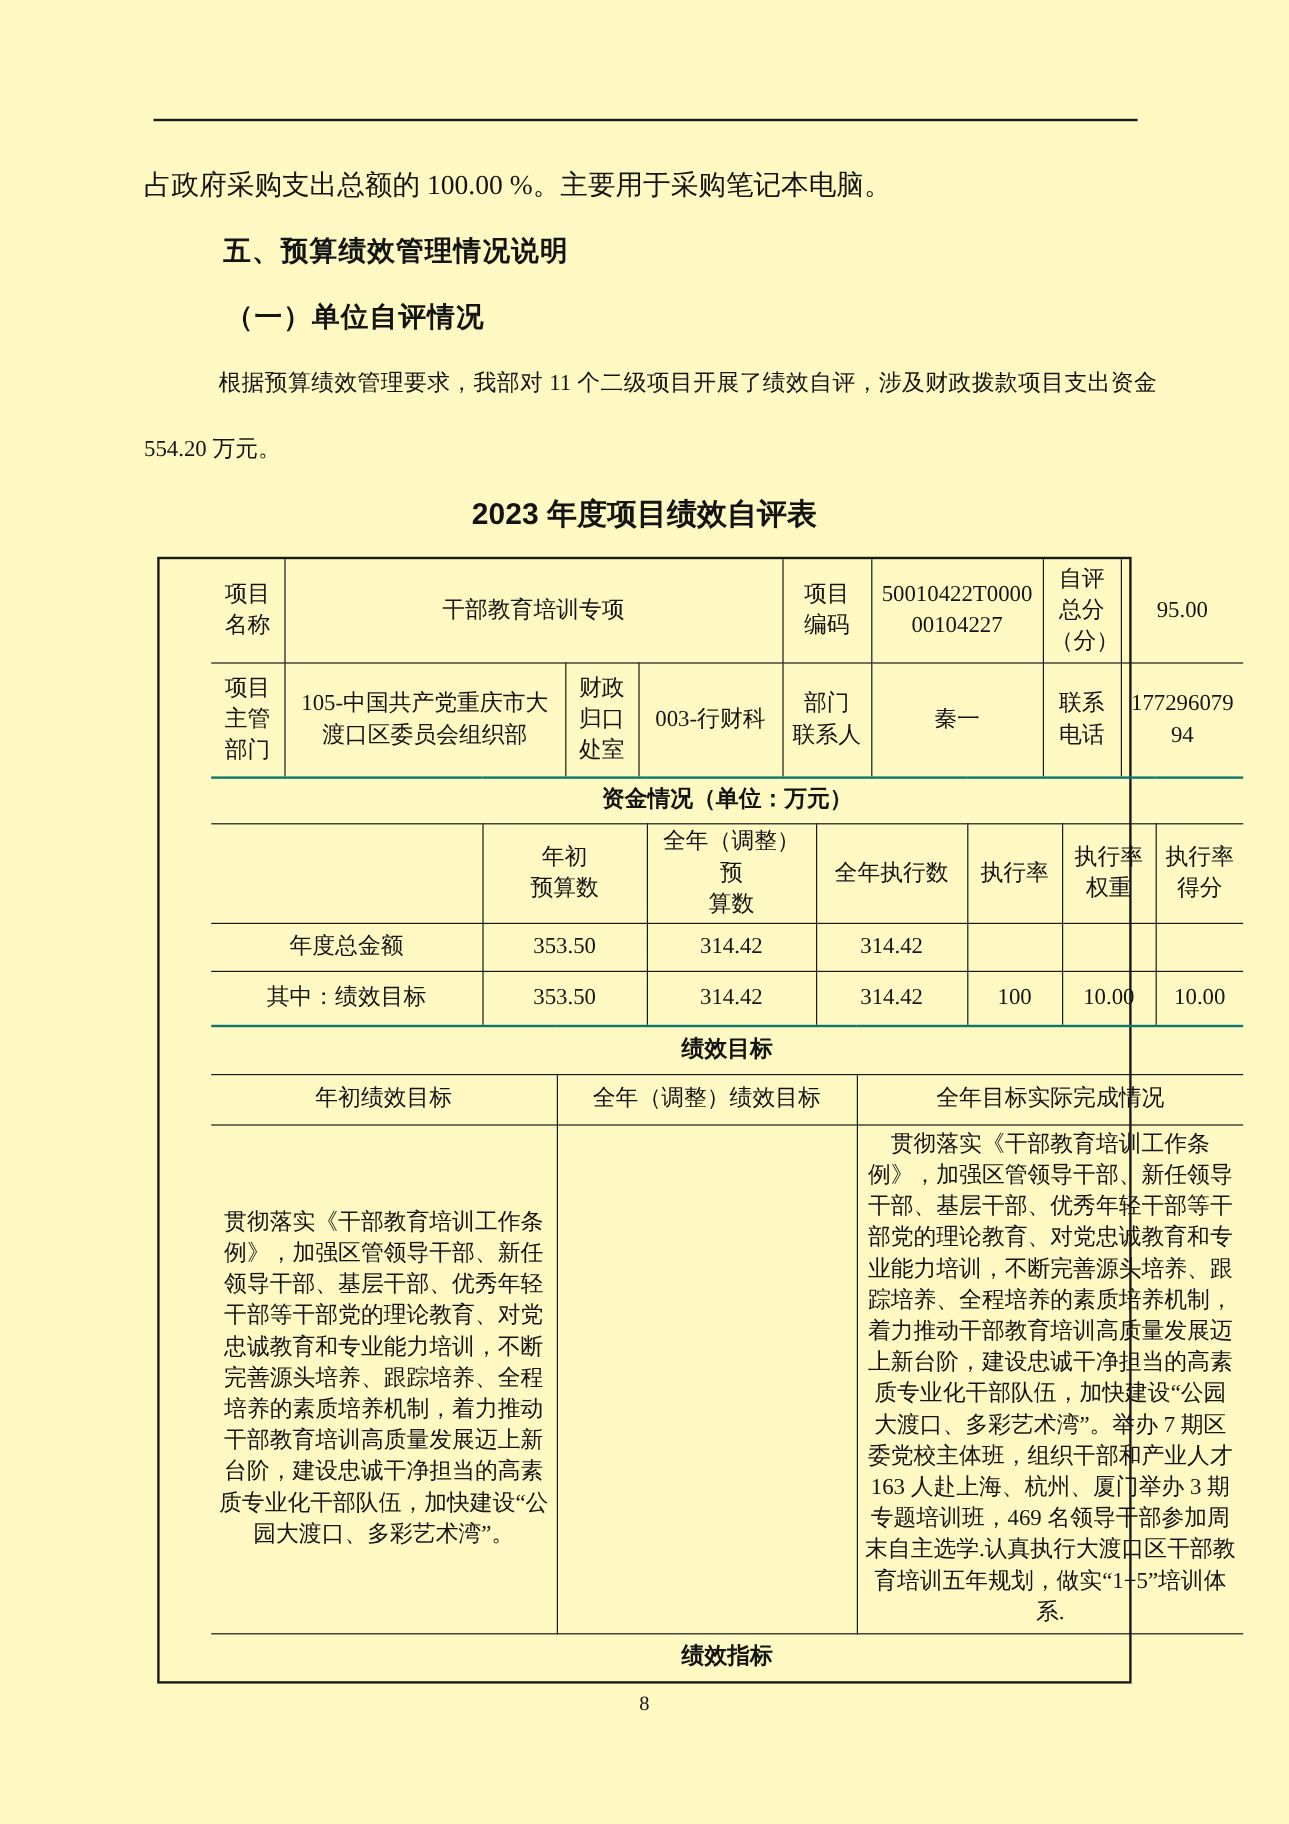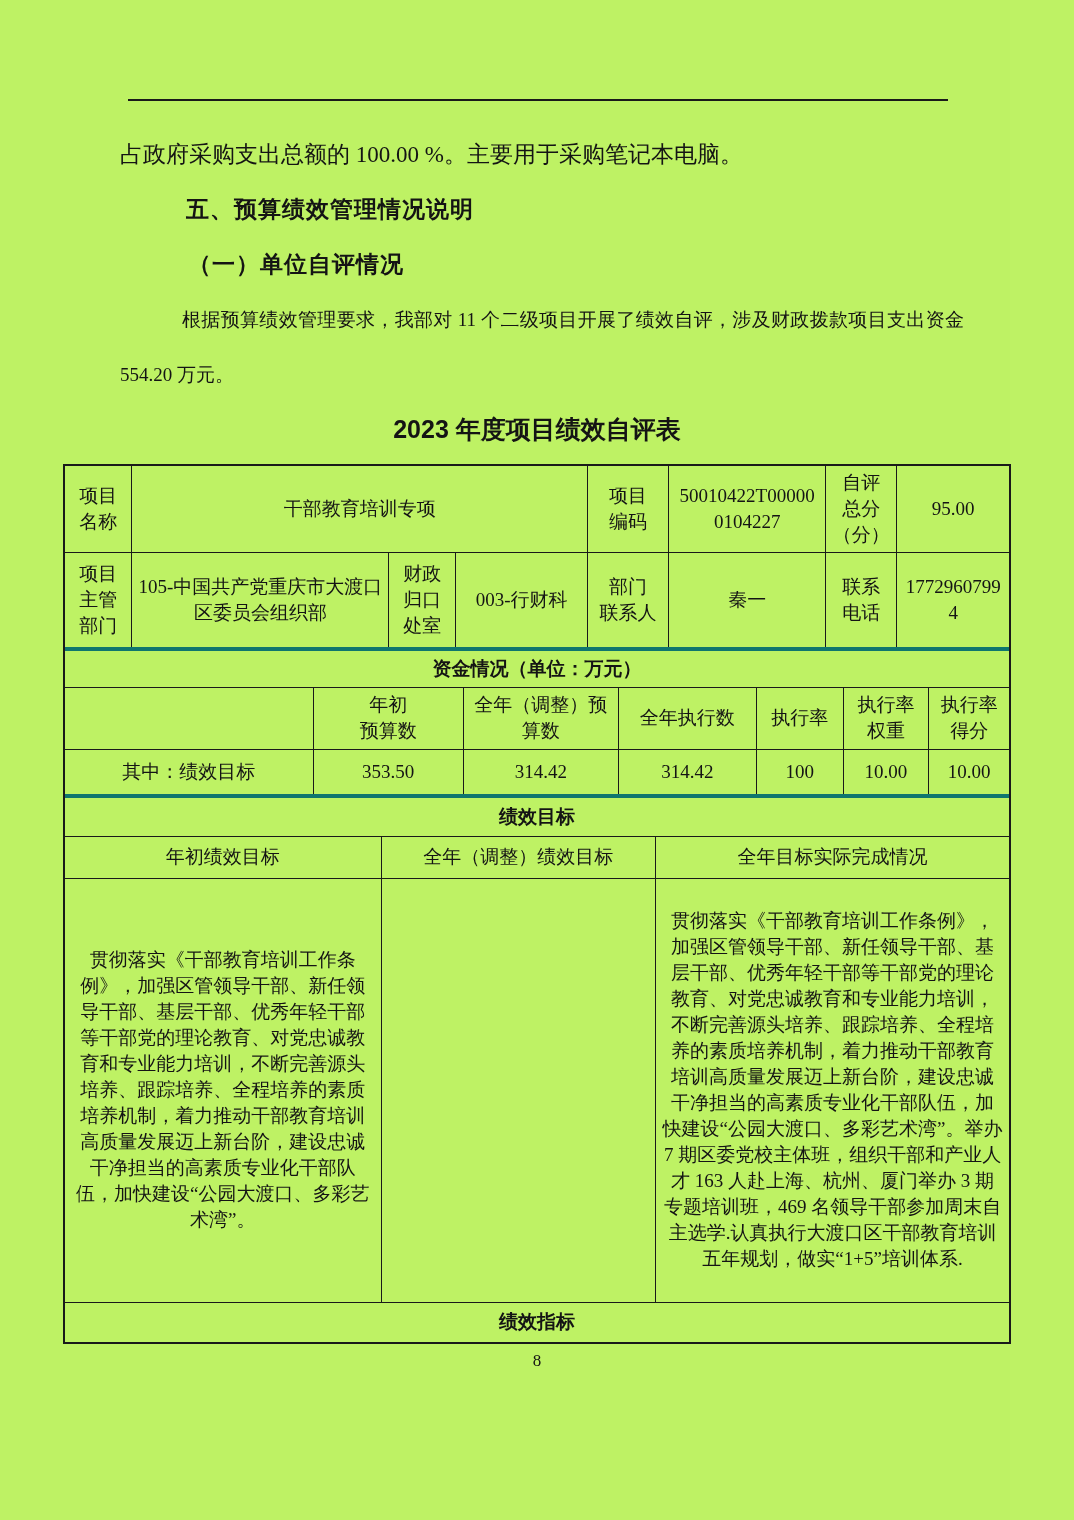--- a/index.html
+++ b/index.html
@@ -1,21 +1,21 @@
 <!DOCTYPE html>
 <html><head>
 <meta charset="utf-8">
 <style>
   * { box-sizing: border-box; }
   html, body { margin: 0; padding: 0; background: #ffffff; }
   .page {
     position: relative;
     width: 1074px;
     height: 1520px;
-    background: #bef264;
+    background: #fef9c3;
     color: #141414;
     font-family: "Liberation Serif", "DejaVu Serif", serif;
     overflow: hidden;
   }
   .top-rule {
     border: none;
     border-top: 2px solid #1a1a1a;
     margin: 99px 126px 0 128px;
   }
   .intro {
@@ -48,30 +48,31 @@
   }
   .tbl-title {
     margin: 0;
     text-align: center;
     font-size: 25px;
     font-weight: bold;
     font-family: "Liberation Sans", "DejaVu Sans", sans-serif;
     line-height: 55px;
   }
   .tbl-wrap {
-    width: 948px;
+    width: 812px;
     margin: 7px auto 0 auto;
     border: 2px solid #1a1a1a;
+    padding-left: 43px;
   }
   table.tblock {
     width: 100%;
     border-collapse: collapse;
     table-layout: fixed;
   }
-  table.tblock + table.tblock { border-top: 4px solid #0f766e; }
+  table.tblock + table.tblock { border-top: 2px solid #0f766e; }
   .tblock td {
     border: 1px solid #1a1a1a;
     text-align: center;
     vertical-align: middle;
     padding: 2px 6px;
     font-size: 19px;
     line-height: 26px;
     overflow: hidden;
   }
   .tblock tr:first-child > td { border-top: 0; }
@@ -190,20 +191,29 @@
 预算数</td>
         <td class="pre">全年（调整）预
 算数</td>
         <td class="pre">全年执行数</td>
         <td class="pre">执行率</td>
         <td class="pre">执行率
 权重</td>
         <td class="pre">执行率
 得分</td>
       </tr>
+      <tr class="r-frow1">
+        <td class="left-pad8">年度总金额</td>
+        <td class="fs20">353.50</td>
+        <td class="fs20">314.42</td>
+        <td class="fs20">314.42</td>
+        <td class="fs20"></td>
+        <td class="fs20"></td>
+        <td class="fs20"></td>
+      </tr>
       <tr class="r-frow2">
         <td class="left-pad22">其中：绩效目标</td>
         <td class="fs20">353.50</td>
         <td class="fs20">314.42</td>
         <td class="fs20">314.42</td>
         <td class="fs20">100</td>
         <td class="fs20">10.00</td>
         <td class="fs20">10.00</td>
       </tr>
     </tbody>

